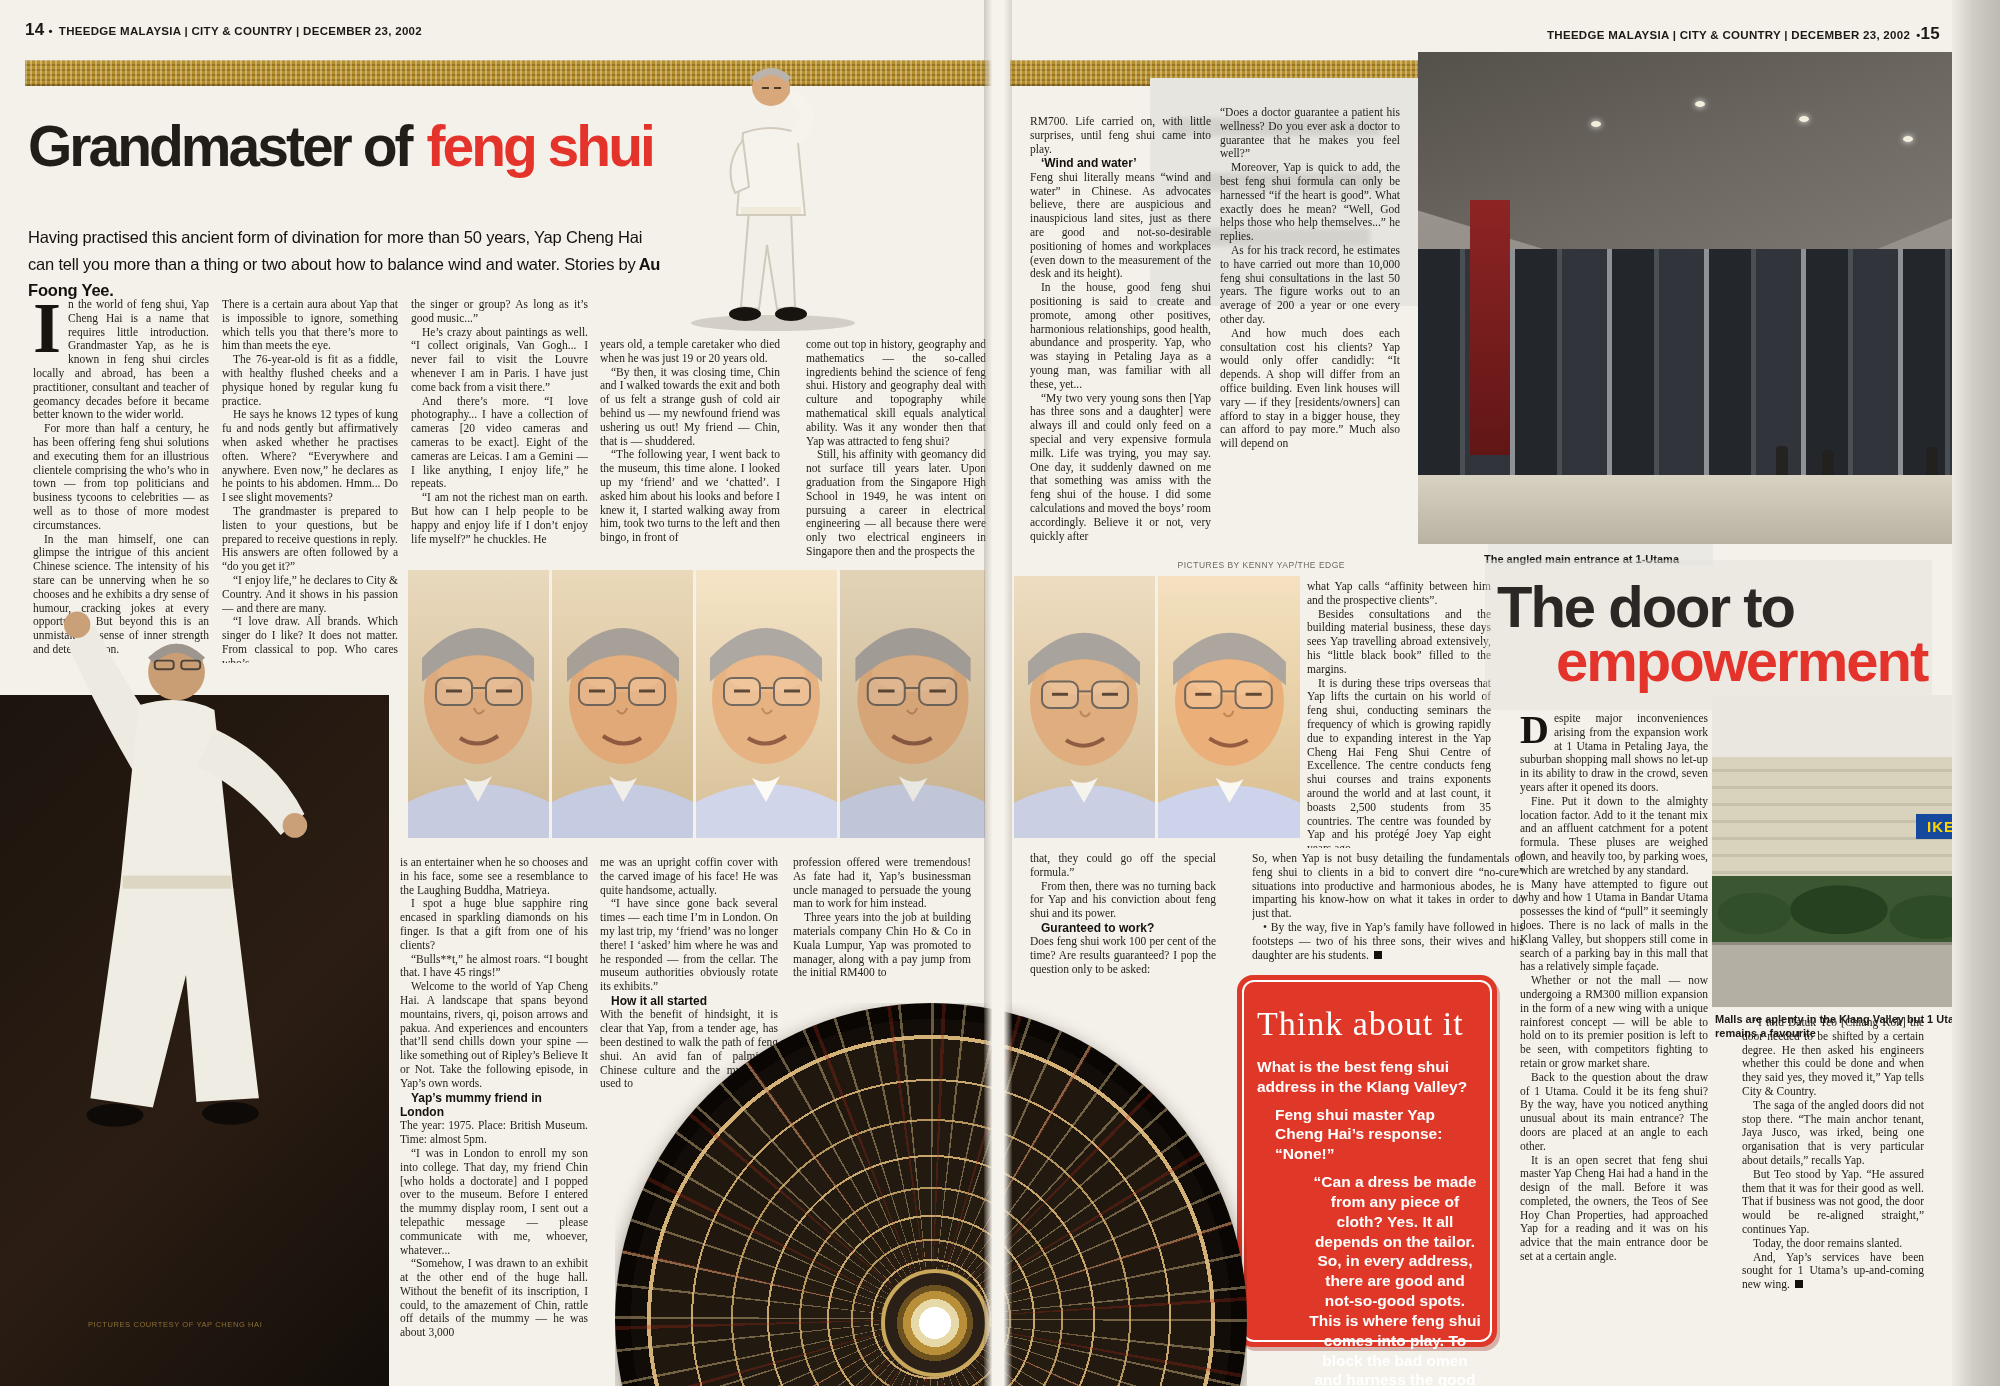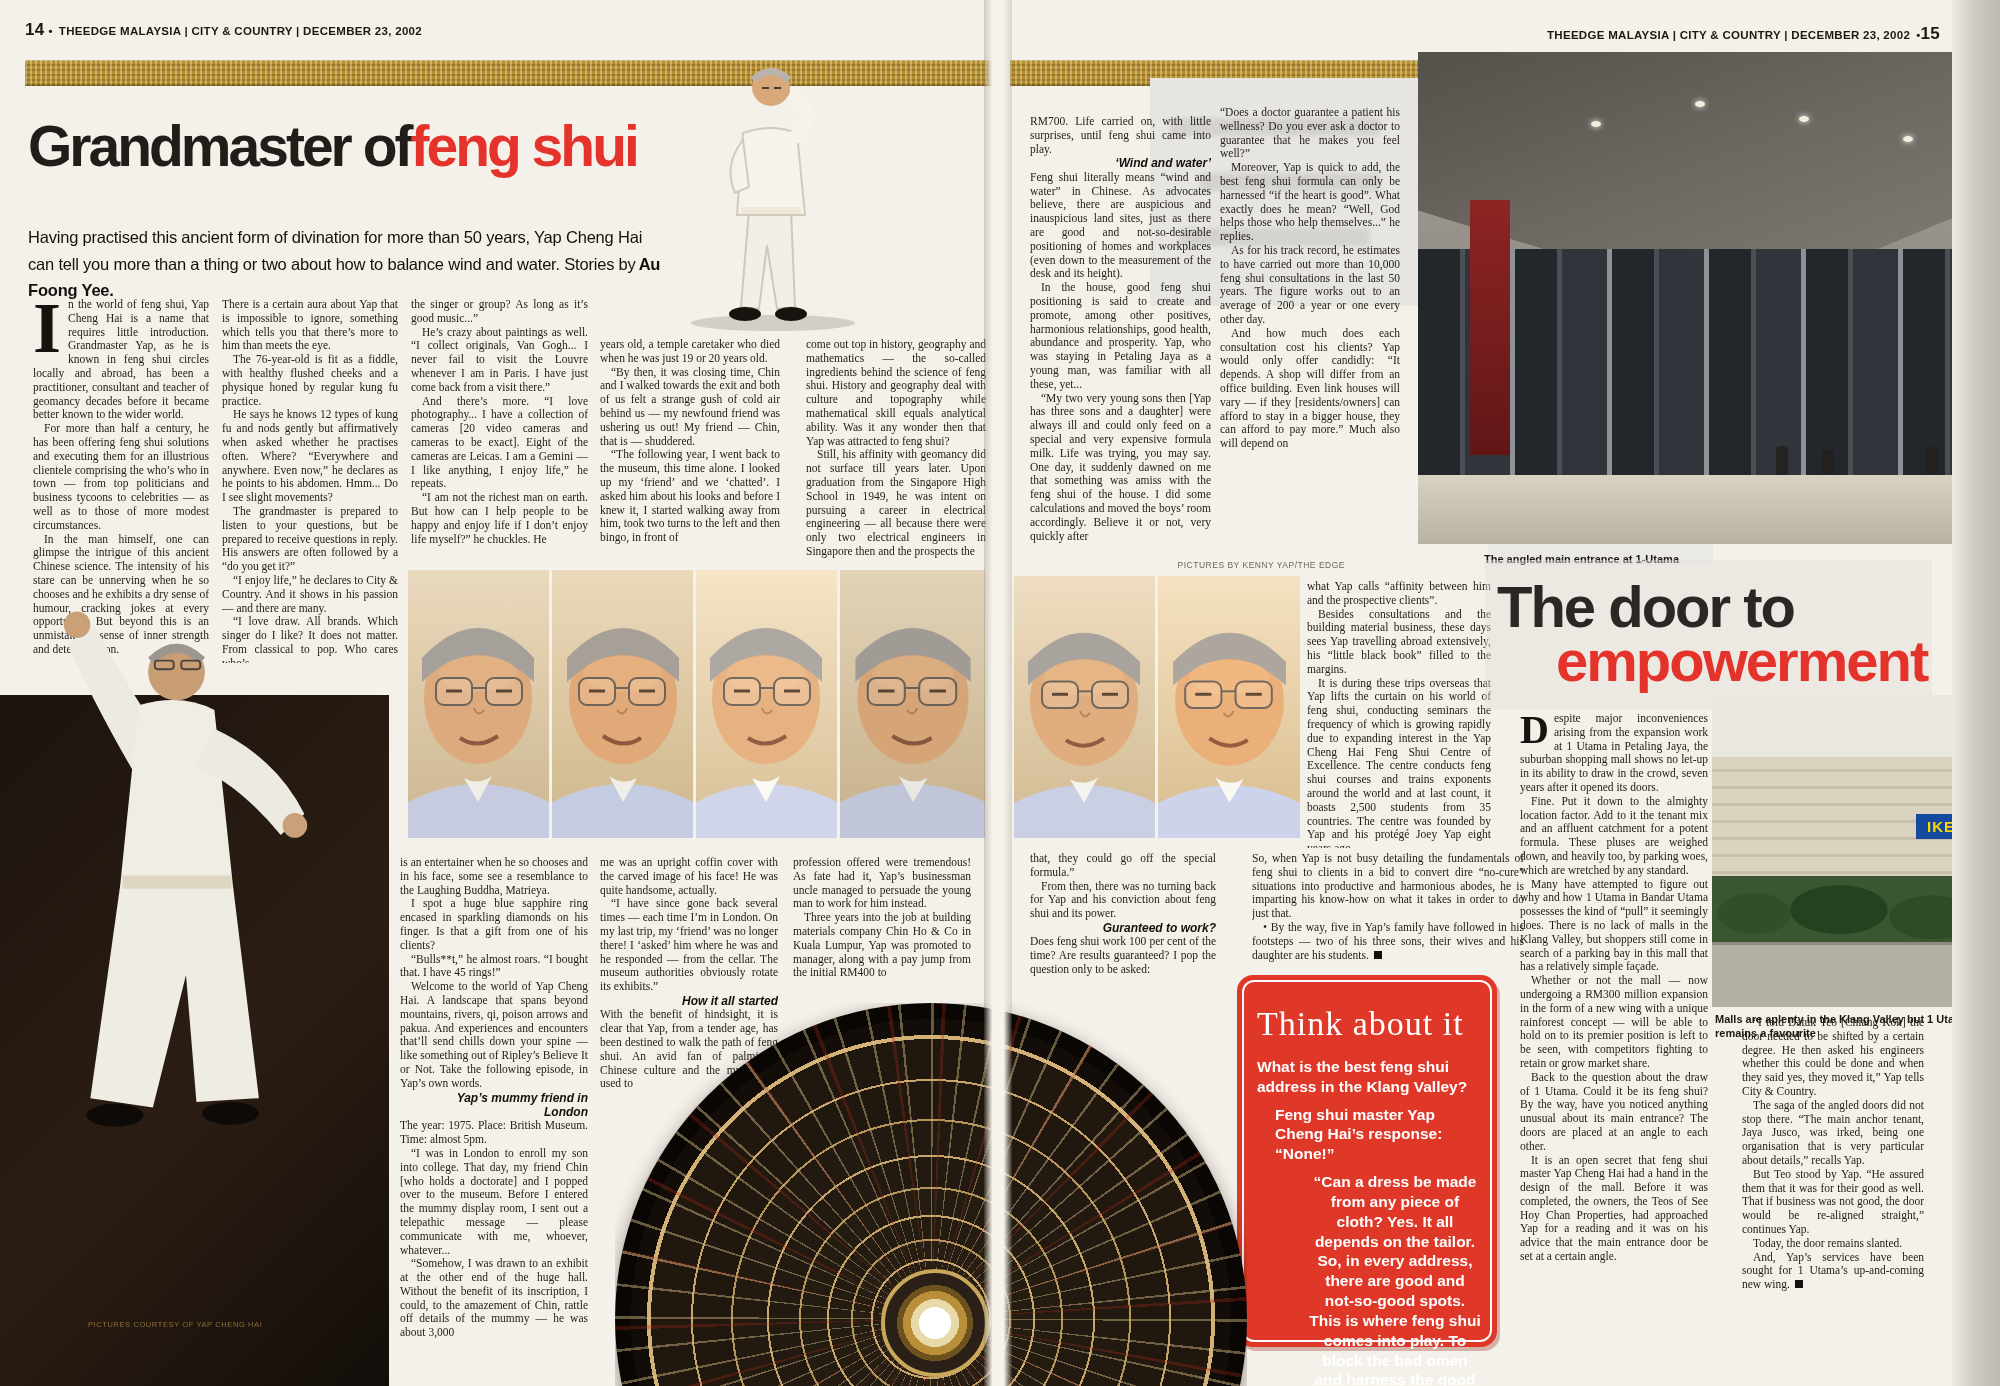--- a/index.html
+++ b/index.html
@@ -9,33 +9,33 @@
   
   .hdr{font-weight:bold;font-size:11.5px;letter-spacing:.3px;color:#1c1813;white-space:nowrap;}
   .hdr .pg{font-size:17px;margin:0 4px 0 0;}
   .hdr .dot{color:#1c1813;margin:0 6px 0 0;}
   .goldbar{background-color:#b68f2e;
     background-image:repeating-linear-gradient(90deg,rgba(255,245,210,.35) 0 2px,rgba(0,0,0,0) 2px 5px),
                      repeating-linear-gradient(0deg,rgba(80,50,0,.28) 0 2px,rgba(0,0,0,0) 2px 5px);
     box-shadow:inset 0 1px 0 rgba(255,255,255,.4), inset 0 -2px 2px rgba(60,40,0,.35);}
   
   .headline{font-weight:bold;font-size:57px;letter-spacing:-3px;white-space:nowrap;color:#221d18;line-height:1;}
-  .headline .red{color:#e4332b;margin-left:0;}
+  .headline .red{color:#e4332b;margin-left:16px;}
   .standfirst{font-size:16.5px;line-height:1.62;letter-spacing:-.2px;color:#15120e;font-weight:500;}
   .standfirst b{margin-left:3px;}
   
   .col{position:absolute;font-family:"Liberation Serif",serif;font-size:11.5px;line-height:1.2;
        text-align:justify;color:#26211b;overflow:hidden;}
   .col p{margin:0;text-indent:11px;}
   .col p.first,.col p.cont{text-indent:0;}
   .dropcap{float:left;font-family:"Liberation Serif",serif;font-weight:bold;font-size:72px;line-height:.78;
            margin:2px 7px 0 0;color:#17130f;}
   .dropcap.small{font-size:40px;line-height:.85;margin:1px 5px 0 0;}
   .subhead{font-family:"Liberation Sans",sans-serif;font-weight:bold;font-size:12px;margin:7px 0 2px;
-           text-align:right;text-indent:0;color:#14100c;font-style:italic;}
+           text-align:left;text-indent:0;color:#14100c;}
   .endmark{display:inline-block;width:8px;height:8px;background:#14100c;margin-left:5px;vertical-align:baseline;}
   
   .caption{font-weight:bold;font-size:11px;line-height:1.3;color:#1c1813;}
   .credit{font-size:8.5px;letter-spacing:.5px;color:#6e675c;}
   
   .photo{position:absolute;overflow:hidden;}
   .facebox{background:#d9c4a2;}
   .facesvg{width:100%;height:100%;display:block;}
   .flip svg{transform:scaleX(-1);}
   

